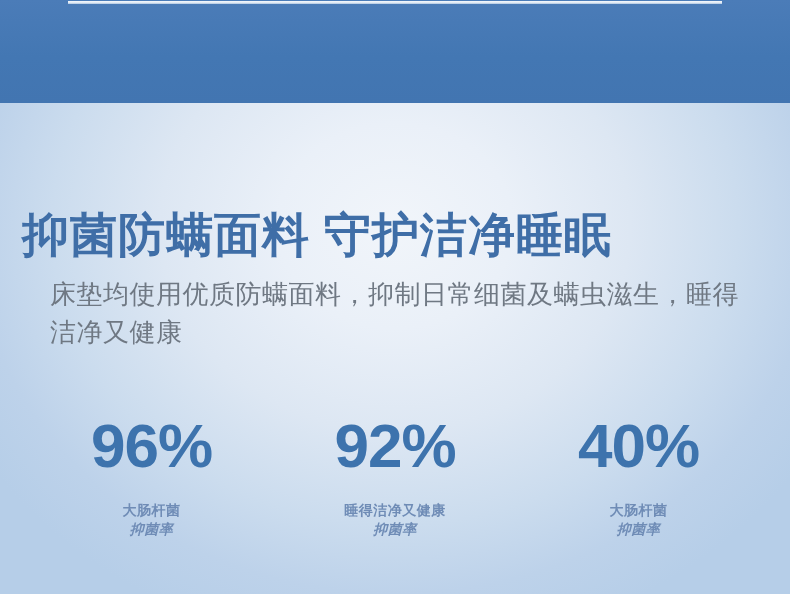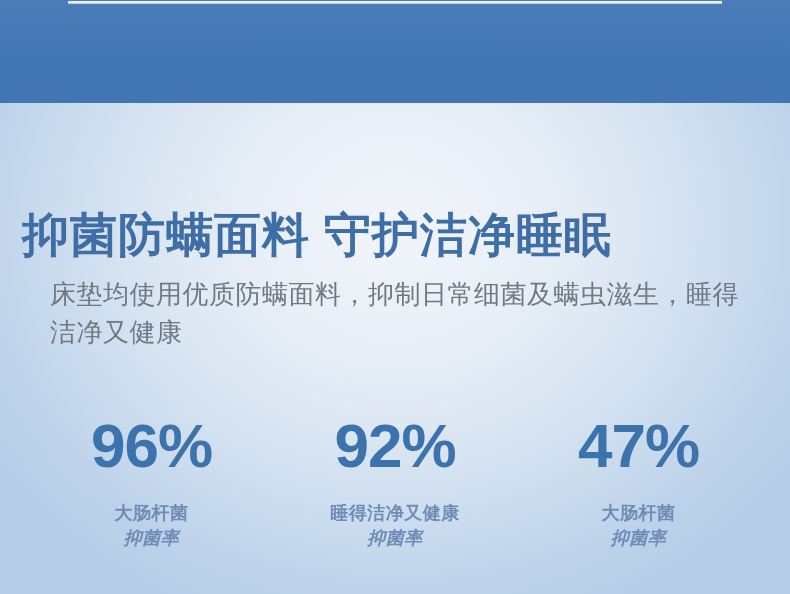--- a/index.html
+++ b/index.html
@@ -102,21 +102,21 @@
   }
   .stat-value {
     font-size: 62px;
     font-weight: bold;
     color: #3d73ad;
     line-height: 1.0;
     letter-spacing: -1px;
   }
   .stat-label {
     margin-top: 24px;
-    font-size: 18px;
+    font-size: 14px;
     font-weight: bold;
     color: #6f8cb6;
     line-height: 1.38;
     letter-spacing: 0.5px;
   }
   .stat-label .l2 {
     display: block;
     font-style: italic;
   }
 </style>
@@ -147,21 +147,21 @@
 
       <div class="stat">
         <div class="stat-value">92%</div>
         <div class="stat-label">
           <span class="l1">睡得洁净又健康</span>
           <span class="l2">抑菌率</span>
         </div>
       </div>
 
       <div class="stat">
-        <div class="stat-value">47%</div>
+        <div class="stat-value">40%</div>
         <div class="stat-label">
           <span class="l1">大肠杆菌</span>
           <span class="l2">抑菌率</span>
         </div>
       </div>
 
     </div>
   </div>
 </div>
 

